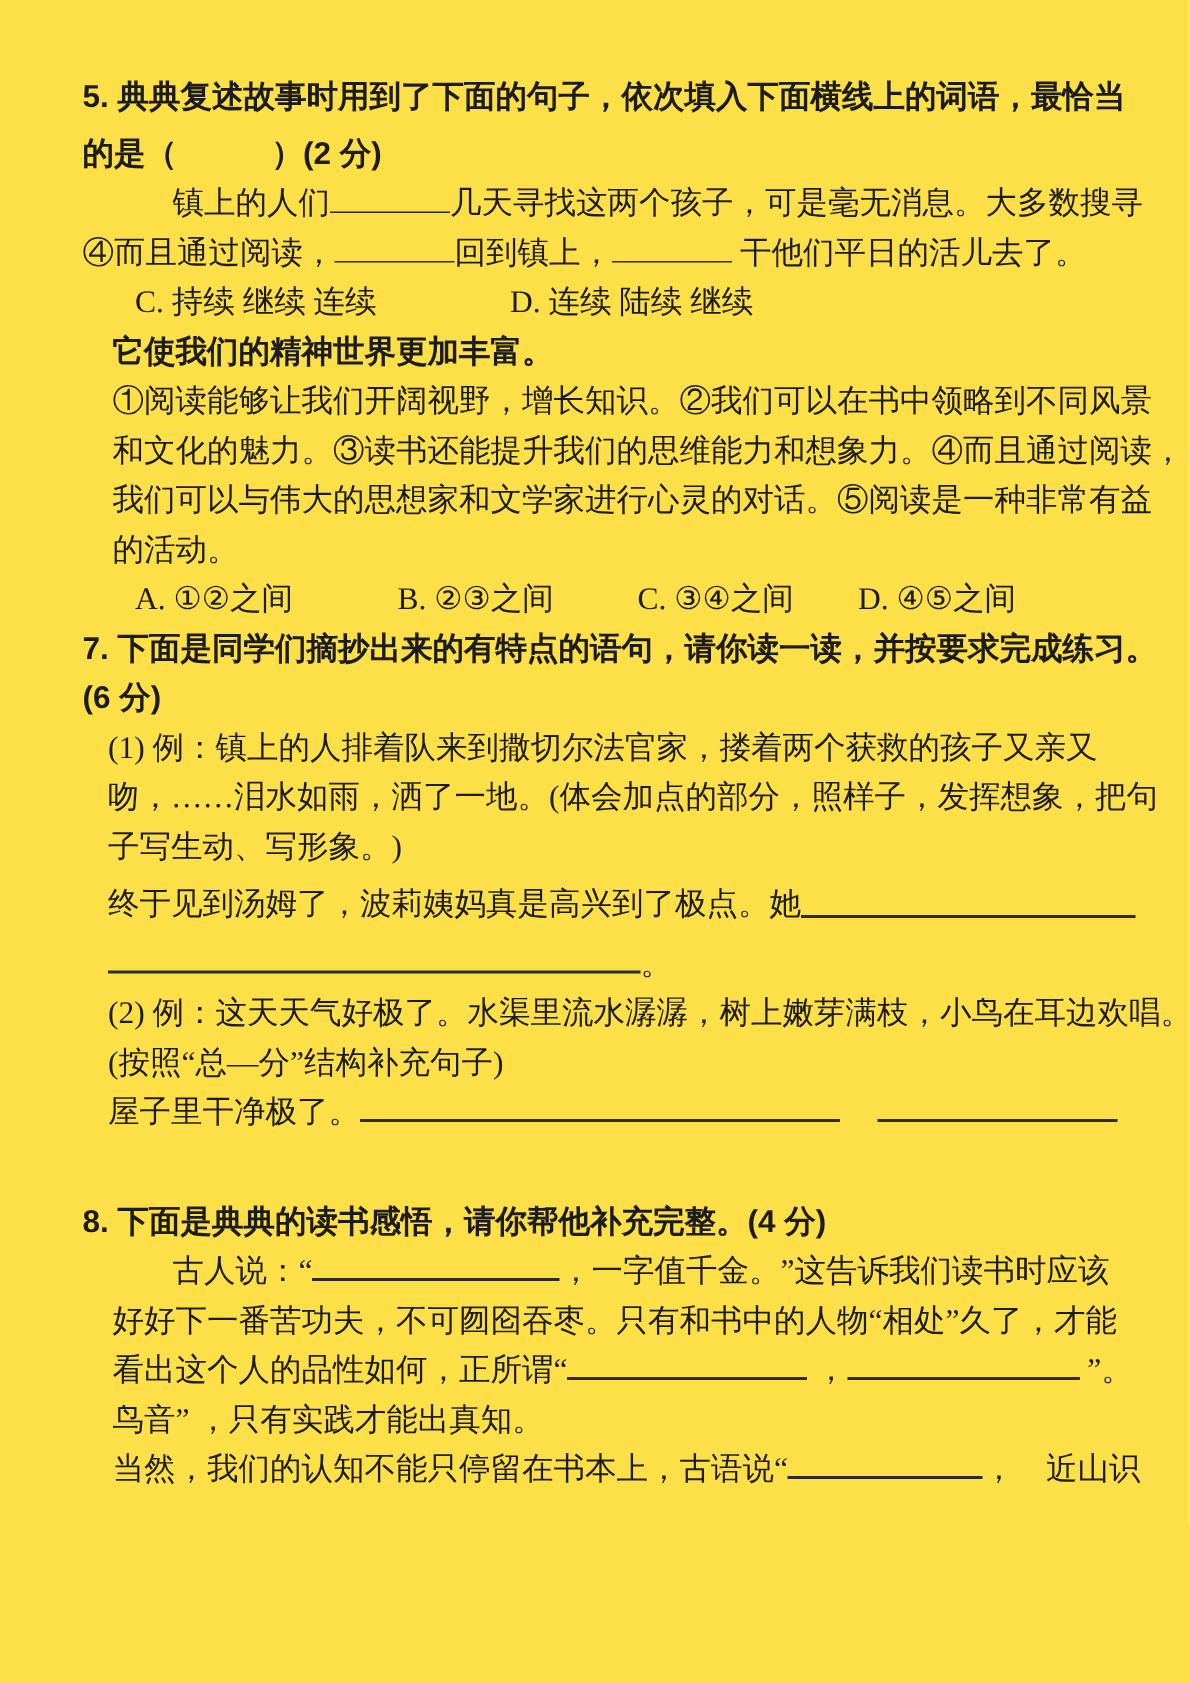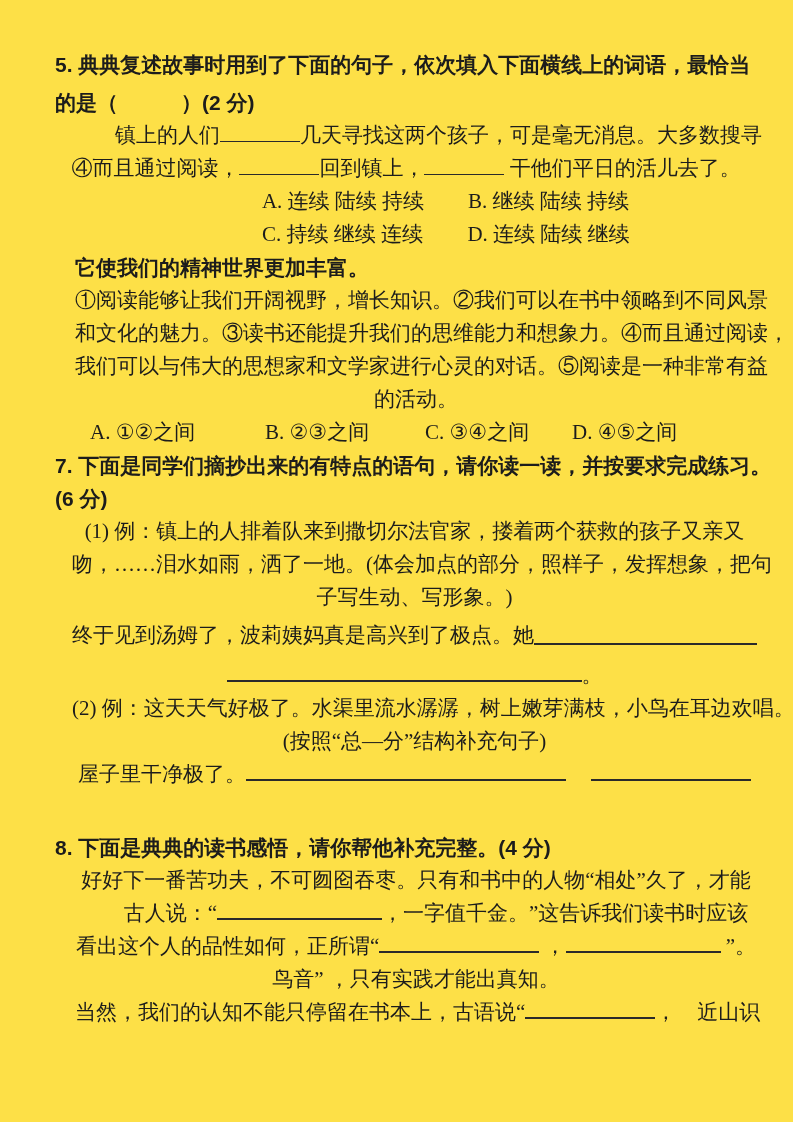--- a/index.html
+++ b/index.html
@@ -9,21 +9,21 @@
     background:#fde047;
     color:#1c1c1c;
     overflow:hidden;
     font-family:"Liberation Serif", serif;
   }
   .content {
     position:absolute; top:40px; left:55px; right:36px;
   }
   .line { display:block; line-height:33px; font-size:21px; white-space:nowrap; }
   .hei  { font-family:"Liberation Sans", sans-serif; font-weight:700; }
-  .kai  { font-family:"Liberation Serif", serif; font-weight:400;text-align:center; }
+  .kai  { font-family:"Liberation Serif", serif; font-weight:400; }
   .song { font-family:"Liberation Serif", serif; font-weight:400; }
 
   .ind60 { padding-left:60px; }
   .ind35 { padding-left:35px; }
   .ind20 { padding-left:20px; }
   .ind17 { padding-left:17px; }
 
   .mt8  { margin-top:8px; }
   .mt5  { margin-top:5px; }
   .mt7  { margin-top:7px; }
@@ -72,23 +72,20 @@
     <div class="line hei mt5">的是（　　　）(2 分)</div>
 
     <div class="line kai ind60">
       <span>镇上的人们</span><span class="blank b80"></span><span>几天寻找这两个孩子，可是毫无消息。大多数搜寻</span>
     </div>
     <div class="line kai">
       <span>④而且通过阅读，</span><span class="blank b80"></span><span>回到镇上，</span><span class="blank b80"></span><span> 干他们平日的活儿去了。</span>
     </div>
 
     <div class="line kai ind35">
-      <span class="optcell-wide">A. 连续 陆续 持续</span><span>B. 继续 陆续 持续</span>
-    </div>
-    <div class="line kai ind35">
       <span class="optcell-wide">C. 持续 继续 连续</span><span>D. 连续 陆续 继续</span>
     </div>
 
     <div class="line hei ind20">它使我们的精神世界更加丰富。</div>
     <div class="line kai ind20">①阅读能够让我们开阔视野，增长知识。②我们可以在书中领略到不同风景</div>
     <div class="line kai ind20">和文化的魅力。③读书还能提升我们的思维能力和想象力。④而且通过阅读，</div>
     <div class="line kai ind20">我们可以与伟大的思想家和文学家进行心灵的对话。⑤阅读是一种非常有益</div>
     <div class="line kai ind20">的活动。</div>
 
     <div class="line song ind35">
@@ -112,24 +109,24 @@
 
     <div class="line kai ind17">(2) 例：这天天气好极了。水渠里流水潺潺，树上嫩芽满枝，小鸟在耳边欢唱。</div>
     <div class="line kai ind17">(按照“总—分”结构补充句子)</div>
 
     <div class="line kai ind17">
       <span>屋子里干净极了。</span><span class="blank heavy b320"></span><span class="gap25"></span><span class="blank heavy b160"></span>
     </div>
 
     <div class="line hei mt40">8.  下面是典典的读书感悟，请你帮他补充完整。(4 分)</div>
 
-    <div class="line kai ind20">好好下一番苦功夫，不可囫囵吞枣。只有和书中的人物“相处”久了，才能</div>
     <div class="line kai ind60">
       <span>古人说：“</span><span class="blank heavy b165"></span><span>，一字值千金。”这告诉我们读书时应该</span>
     </div>
+    <div class="line kai ind20">好好下一番苦功夫，不可囫囵吞枣。只有和书中的人物“相处”久了，才能</div>
     <div class="line kai ind20">
       <span>看出这个人的品性如何，正所谓“</span><span class="blank heavy b160"></span><span> ，</span><span class="blank heavy b155"></span><span> ”。</span>
     </div>
     <div class="line kai ind20">鸟音” ，只有实践才能出真知。</div>
     <div class="line kai ind20">
       <span>当然，我们的认知不能只停留在书本上，古语说“</span><span class="blank heavy b130"></span><span>，　近山识</span>
     </div>
 
   </div>
 </div>

